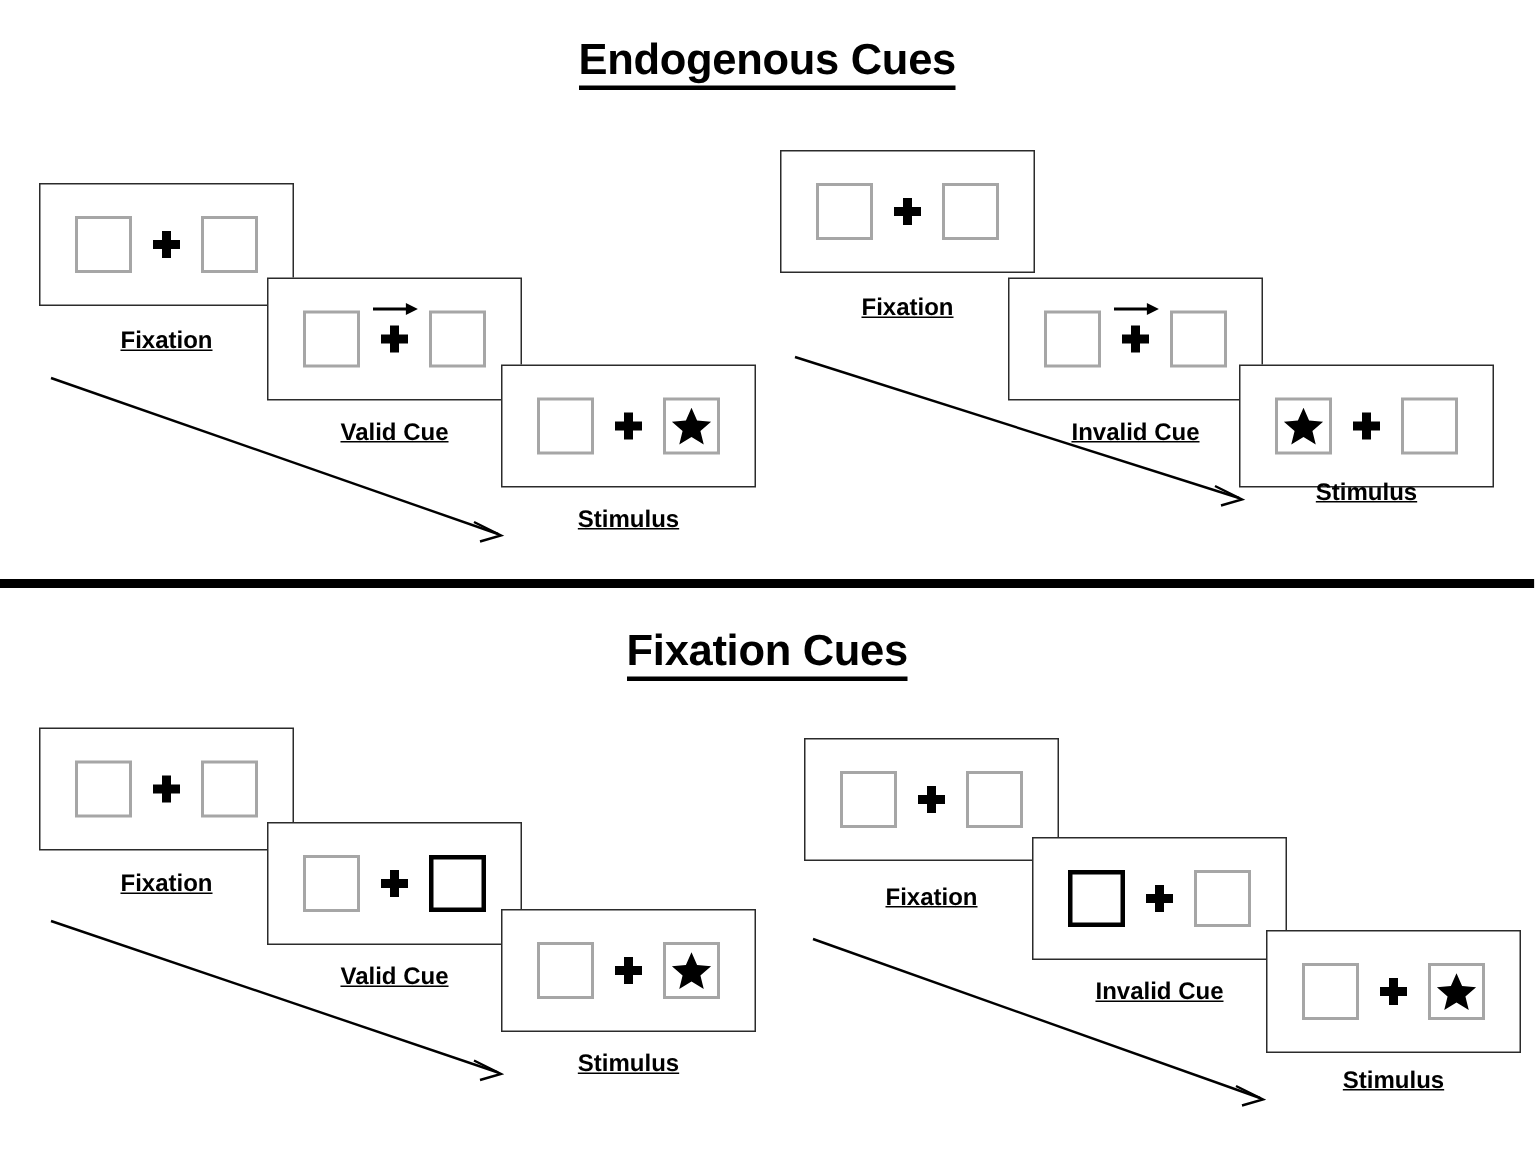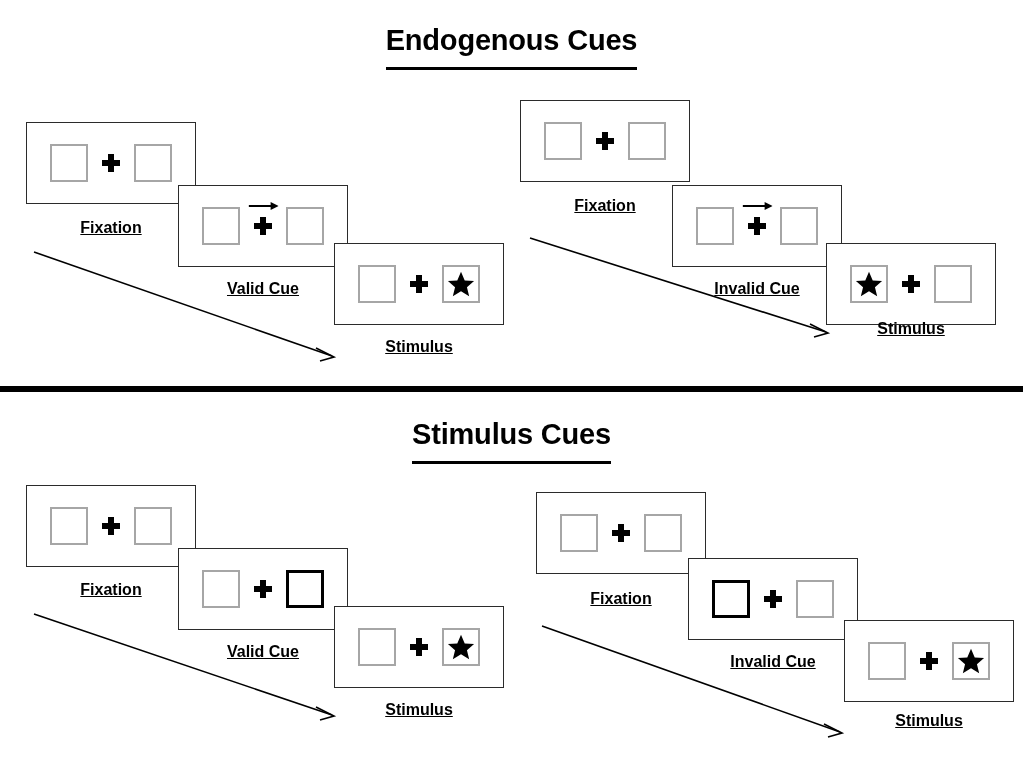--- a/index.html
+++ b/index.html
@@ -24,21 +24,21 @@
     position: absolute;
     left: 0;
     width: 1023px;
     text-align: center;
     font-size: 29px;
     font-weight: bold;
     letter-spacing: -0.2px;
   }
   .section-title span {
     border-bottom: 3px solid #000;
-    padding-bottom: 11px;
+    padding-bottom: 1px;
   }
 
   
   .divider {
     position: absolute;
     left: 0;
     width: 1023px;
     height: 6px;
     background: #000000;
   }
@@ -231,21 +231,21 @@
       </div>
       <div class="plus"></div>
       <div class="pbox"></div>
     </div>
   </div>
   <div class="frame-label" style="left:826px; top:320px; width:170px;">Stimulus</div>
 
   <div class="divider" style="top:386px;"></div>
 
   <div class="section-title" style="top:418px;">
-    <span>Stimulus Cues</span>
+    <span>Fixation Cues</span>
   </div>
 
   <svg class="time-arrow" style="left:32px; top:610px; width:312px; height:115px;" viewBox="0 0 312 115">
     <line x1="2" y1="4" x2="300" y2="105"></line>
     <polyline points="284,97 302,106 288,110"></polyline>
   </svg>
 
   <div class="frame" style="left:26px; top:485px; width:170px; height:82px;">
     <div class="frame-inner">
       <div class="pbox"></div>

